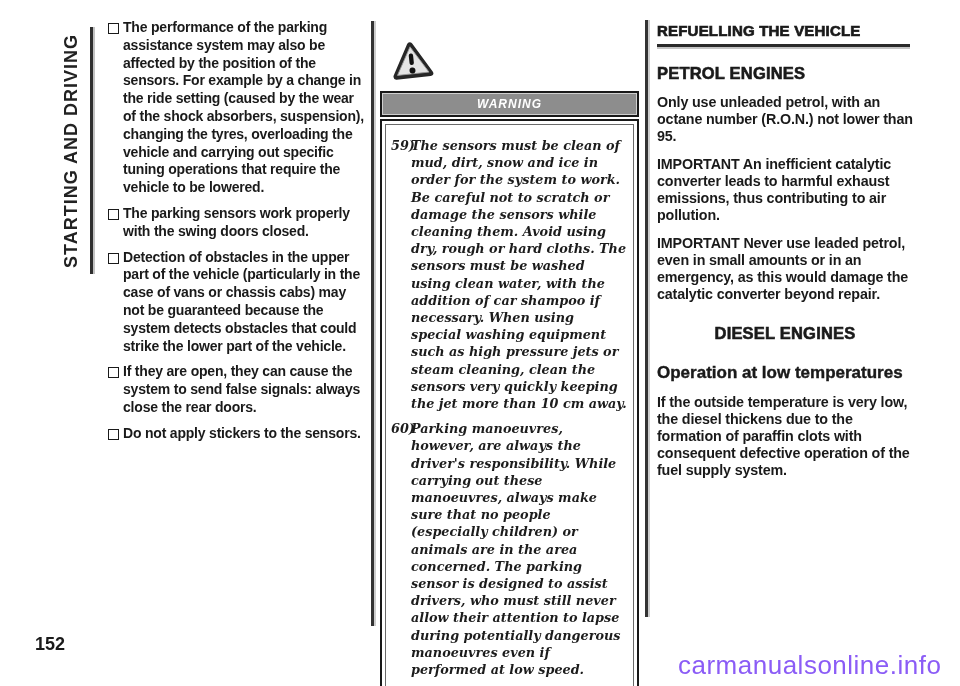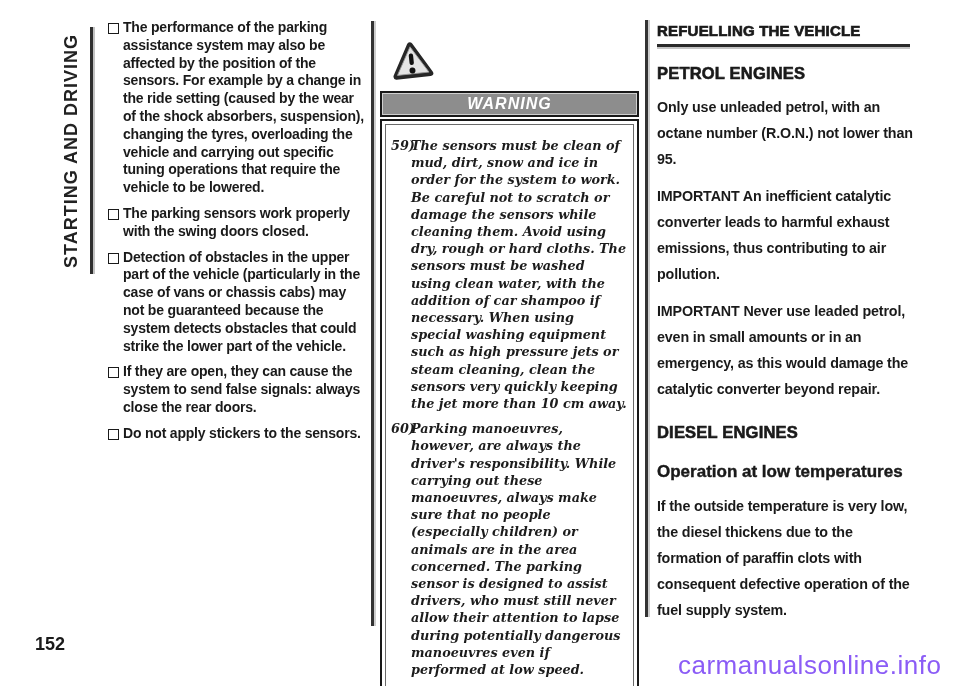--- a/index.html
+++ b/index.html
@@ -43,21 +43,21 @@
     position:absolute;left:383px;top:33px;width:55px;height:56px;
     background:#ffffff;display:flex;align-items:center;justify-content:center;
   }
   .warn-bar{
     position:absolute;left:380px;top:91px;width:259px;height:26px;
     box-sizing:border-box;
     background:#8d8d8d;border:2px solid #181818;
     box-shadow:inset 0 0 0 1px #cfcfcf;
     display:flex;align-items:center;justify-content:center;
     color:#ffffff;font-weight:bold;font-style:italic;
-    font-size:16px;letter-spacing:1px;
+    font-size:12px;letter-spacing:1px;
   }
   .warn-box{
     position:absolute;left:380px;top:119px;width:259px;height:626px;
     box-sizing:border-box;
     border:2px solid #181818;
     box-shadow:inset 0 0 0 3px #ffffff, inset 0 0 0 4px #6a6a6a;
     padding:16px 9px 0 9px;overflow:hidden;
     font-family:"DejaVu Serif", serif;
     font-style:italic;font-weight:bold;
     font-size:12.8px;line-height:17.2px;color:#1c1c1c;
@@ -69,27 +69,27 @@
   .h1{
     font-size:15px;line-height:21px;font-weight:bold;
     letter-spacing:0.2px;-webkit-text-stroke:0.7px #1a1a1a;
     margin:0 0 3px 0;
   }
   .h-rule{height:3px;background:#2a2a2a;box-shadow:0 2px 0 rgba(140,140,140,.5);margin:0 0 17px 0;width:253px;}
   .h2{
     font-size:16.5px;font-weight:bold;letter-spacing:0.2px;
     -webkit-text-stroke:0.6px #1a1a1a;margin:0 0 11px 0;
   }
-  .h2-diesel{margin-top:21px;margin-bottom:20px;}
+  .h2-diesel{margin-top:21px;margin-bottom:20px;text-align:center;}
   .h3{
     font-size:17px;line-height:20.5px;font-weight:bold;
     -webkit-text-stroke:0.4px #1a1a1a;margin:0 0 10px 0;
   }
   .col3 p{
-    font-size:14.3px;line-height:26px;font-weight:bold;
+    font-size:14.3px;line-height:17px;font-weight:bold;
     letter-spacing:-0.15px;margin:0 0 11px 0;
   }
   
   .page-num{position:absolute;left:35px;top:634px;font-size:18px;font-weight:bold;}
   .watermark{
     position:absolute;left:678px;top:650px;
     font-size:26px;color:#8b5cf6;letter-spacing:0.5px;font-weight:normal;
   }
 </style>
 </head>

